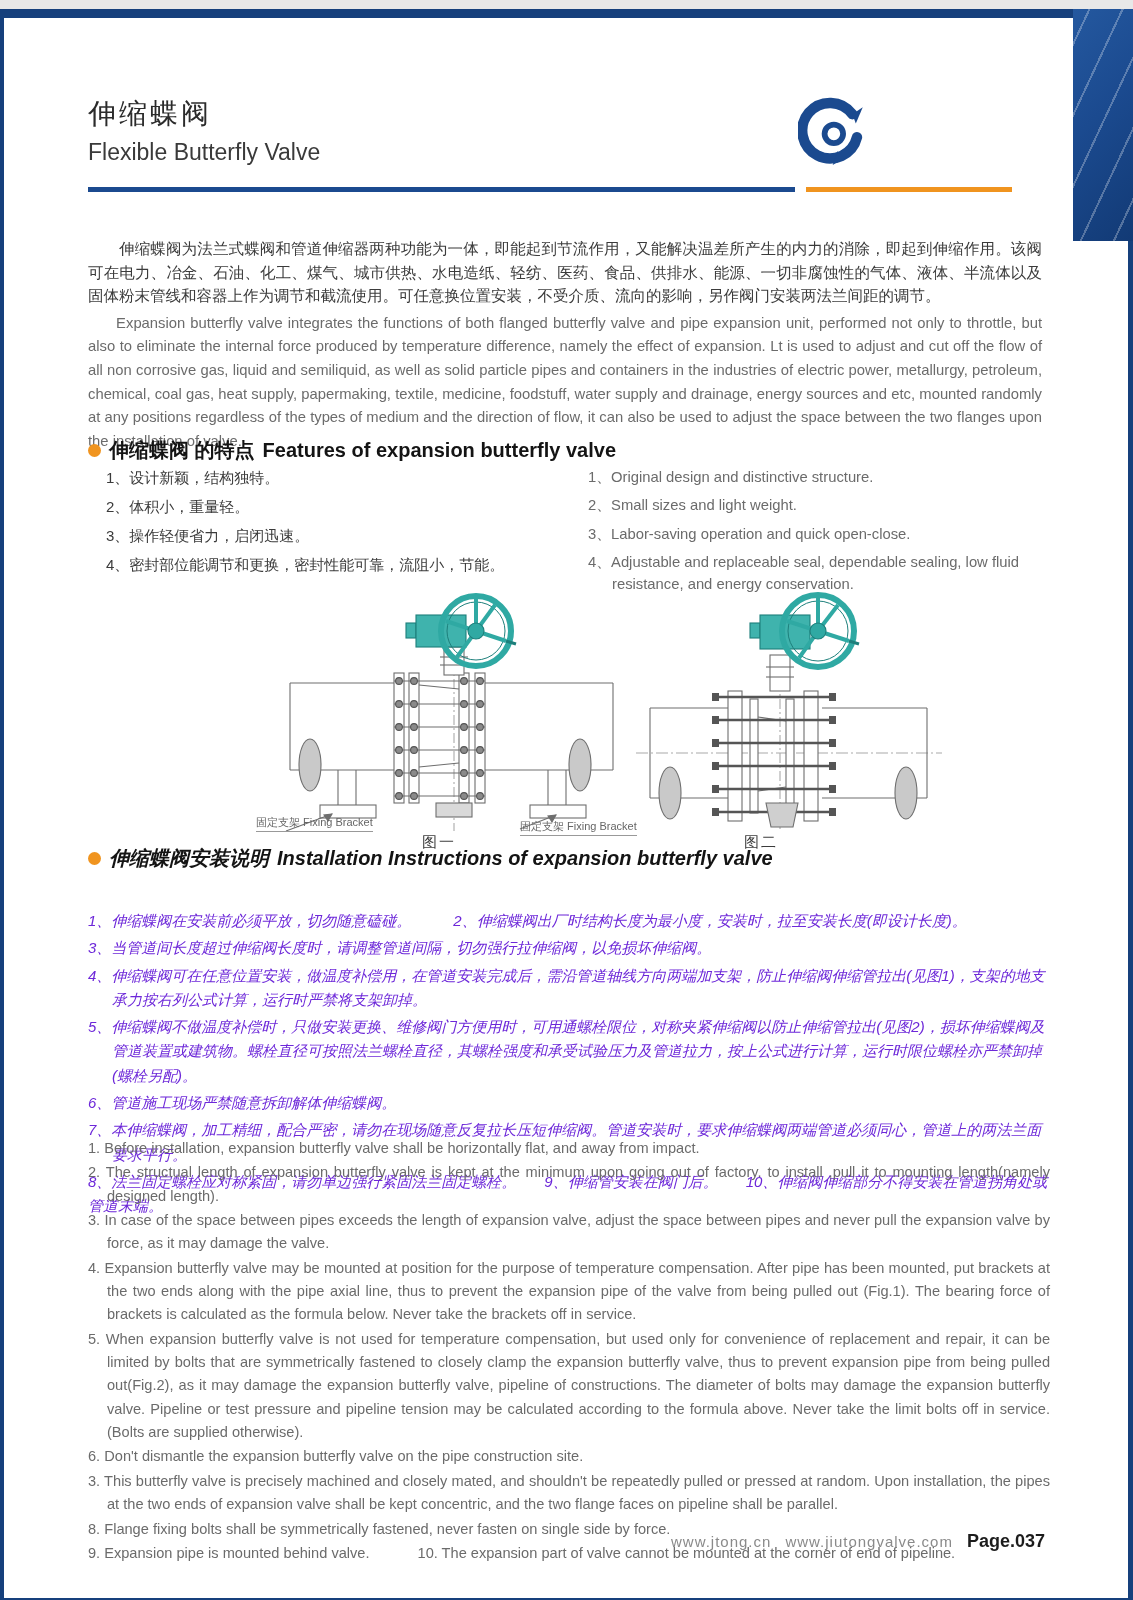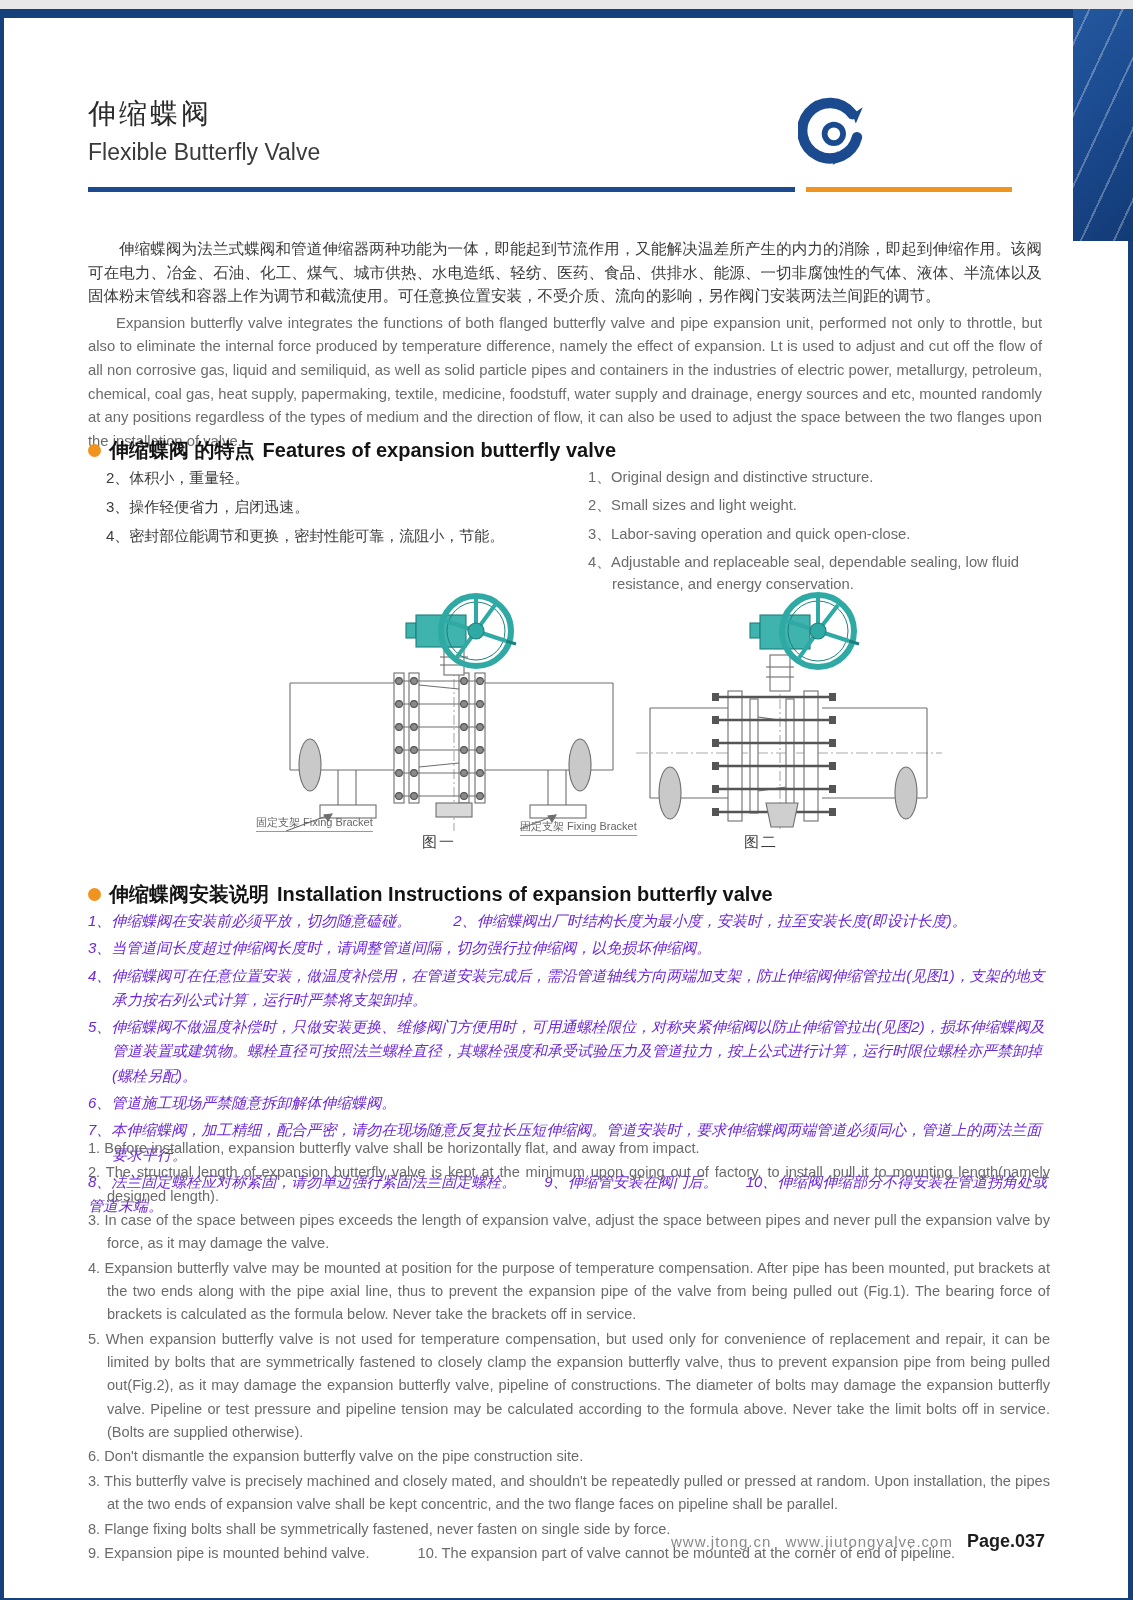--- a/index.html
+++ b/index.html
@@ -89,20 +89,21 @@
     <p class="intro-en">Expansion butterfly valve integrates the functions of both flanged butterfly valve and pipe expansion unit, performed not only to throttle, but also to eliminate the internal force produced by temperature difference, namely the effect of expansion. Lt is used to adjust and cut off the flow of all non corrosive gas, liquid and semiliquid, as well as solid particle pipes and containers in the industries of electric power, metallurgy, petroleum, chemical, coal gas, heat supply, papermaking, textile, medicine, foodstuff, water supply and drainage, energy sources and etc, mounted randomly at any positions regardless of the types of medium and the direction of flow, it can also be used to adjust the space between the two flanges upon the installation of valve.</p>
   </div>
 
   <div class="sec-head" style="left:88px;top:428px;">
     <span class="bullet"></span>
     <span class="zh">伸缩蝶阀 的特点</span>
     <span class="en">Features of expansion butterfly valve</span>
   </div>
 
   <div class="feat-zh">
+    <div>1、设计新颖，结构独特。</div>
     <div>2、体积小，重量轻。</div>
     <div>3、操作轻便省力，启闭迅速。</div>
     <div>4、密封部位能调节和更换，密封性能可靠，流阻小，节能。</div>
   </div>
   <div class="feat-en">
     <div>1、Original design and distinctive structure.</div>
     <div>2、Small sizes and light weight.</div>
     <div>3、Labor-saving operation and quick open-close.</div>
     <div>4、Adjustable and replaceable seal, dependable sealing, low fluid resistance, and energy conservation.</div>
   </div>
@@ -265,21 +266,21 @@
       <circle cx="196" cy="64" r="8" fill="#2fa9a3" stroke="#1d7f7b"></circle>
       <line x1="227" y1="74" x2="237" y2="77" stroke="#1d7f7b" stroke-width="3"></line>
     </g>
   </svg>
 
   <div class="bracket-label" style="left:256px;top:806px;">固定支架 Fixing Bracket</div>
   <div class="bracket-label" style="left:520px;top:810px;">固定支架 Fixing Bracket</div>
   <div class="fig-caption" style="left:422px;top:824px;">图一</div>
   <div class="fig-caption" style="left:744px;top:824px;">图二</div>
 
-  <div class="sec-head" style="left:88px;top:872px;">
+  <div class="sec-head" style="left:88px;top:836px;font-style:italic;">
     <span class="bullet"></span>
     <span class="zh">伸缩蝶阀安装说明</span>
     <span class="en">Installation Instructions of expansion butterfly valve</span>
   </div>
 
   <div class="inst-zh">
     <div class="row">
       <span>1、伸缩蝶阀在安装前必须平放，切勿随意磕碰。</span><span class="gap"></span><span>2、伸缩蝶阀出厂时结构长度为最小度，安装时，拉至安装长度(即设计长度)。</span>
     </div>
     <div class="row hang">3、当管道间长度超过伸缩阀长度时，请调整管道间隔，切勿强行拉伸缩阀，以免损坏伸缩阀。</div>

